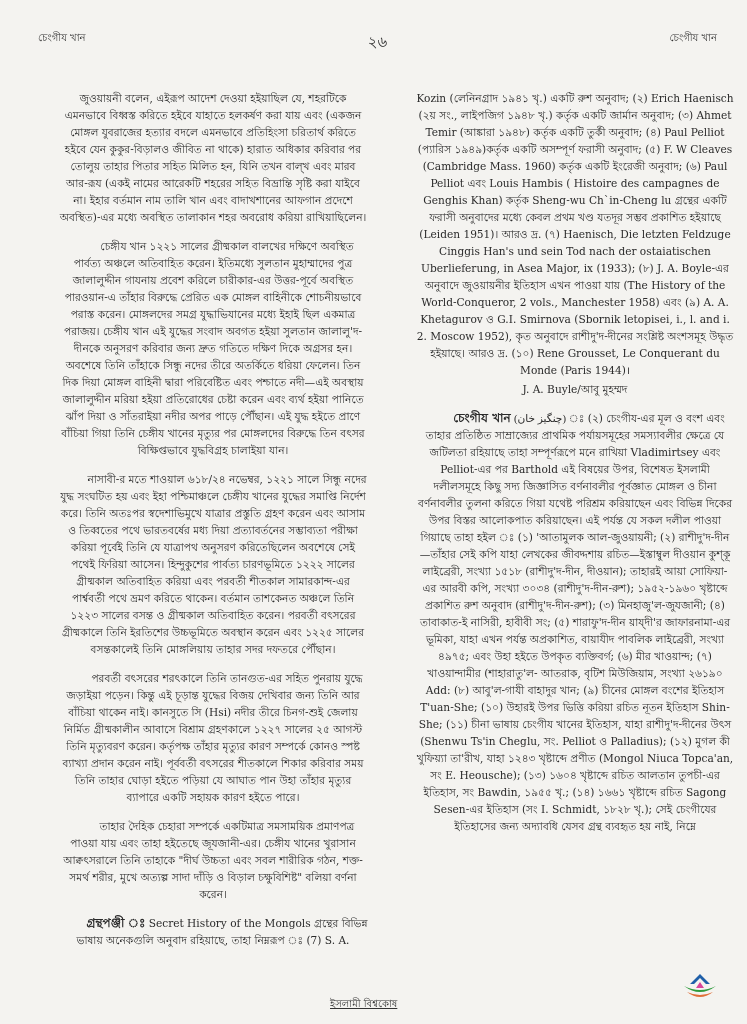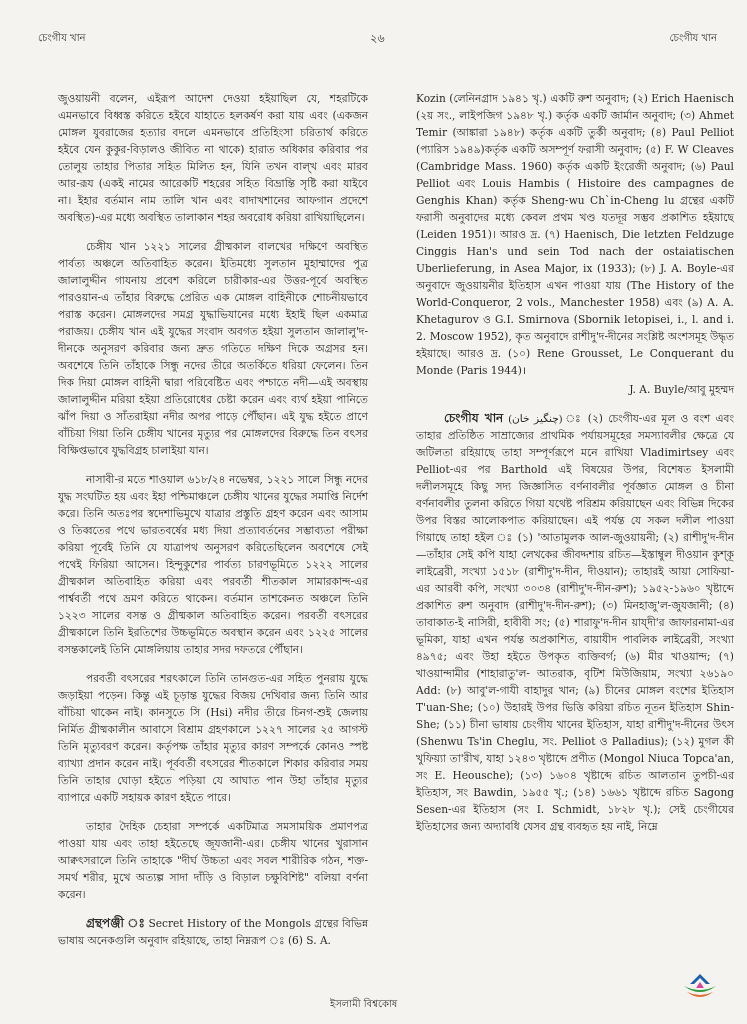--- a/index.html
+++ b/index.html
@@ -8,61 +8,61 @@
     background: #f4f3f0;
     font-family: "DejaVu Serif", serif;
     color: #2a2a2a;
     position: relative;
   }
   .page-header {
     position: absolute; top: 30px; left: 38px; right: 30px; height: 18px;
     font-family: "DejaVu Sans", sans-serif; font-size: 10px; color: #333;
   }
   .page-header .left { position: absolute; left: 0; top: 0; }
-  .page-header .center { position: absolute; left: 50%; transform: translateX(-50%); top: 0; font-size: 11px; }
+  .page-header .center { position: absolute; left: 50%; transform: translateX(-50%); top: 0; font-size: 15px; }
   .page-header .right { position: absolute; right: 0; top: 0; }
 
   .col {
     position: absolute; top: 90px;
     font-size: 10.6px; line-height: 17px;
     text-align: justify;
   }
   .col-left { left: 58px; width: 310px; }
   .col-right { left: 416px; width: 318px; }
-  .col p { margin: 0 0 2px 0; }
+  .col p { margin: 0 0 2px 0; text-align: center; }
   .col p.indent { text-indent: 28px; margin-top: 12px; }
   .bold { font-weight: bold; font-size: 12px; }
   .signature { text-align: right; margin: 2px 0; }
   .arabic { font-family: Liberation Serif, serif; }
 
   .footer {
     position: absolute; top: 996px; left: 0; width: 747px;
     font-family: "DejaVu Sans", sans-serif; font-size: 10px; color: #333;
   }
-  .footer .title { position: absolute; left: 330px; top: 0; }
+  .footer .title { position: absolute; left: 330px; top: 0; text-decoration: underline; }
   .logo { position: absolute; left: 680px; top: 972px; width: 40px; height: 32px; }
 </style>
 </head>
 <body>
 
 <div class="page-header">
   <span class="left">চেংগীয খান</span>
   <span class="center">২৬</span>
   <span class="right">চেংগীয খান</span>
 </div>
 
 <div class="col col-left">
   <p>জুওয়ায়নী বলেন, এইরূপ আদেশ দেওয়া হইয়াছিল যে, শহরটিকে এমনভাবে বিধ্বস্ত করিতে হইবে যাহাতে হলকর্ষণ করা যায় এবং (একজন মোঙ্গল যুবরাজের হত্যার বদলে এমনভাবে প্রতিহিংসা চরিতার্থ করিতে হইবে যেন কুকুর-বিড়ালও জীবিত না থাকে) হারাত অধিকার করিবার পর তোলুয় তাহার পিতার সহিত মিলিত হন, যিনি তখন বাল্খ এবং মারব আর-রূয (একই নামের আরেকটি শহরের সহিত বিভ্রান্তি সৃষ্টি করা যাইবে না। ইহার বর্তমান নাম তালি খান এবং বাদাখশানের আফগান প্রদেশে অবস্থিত)-এর মধ্যে অবস্থিত তালাকান শহর অবরোধ করিয়া রাখিয়াছিলেন।</p>
   <p class="indent">চেঙ্গীয খান ১২২১ সালের গ্রীষ্মকাল বালখের দক্ষিণে অবস্থিত পার্বত্য অঞ্চলে অতিবাহিত করেন। ইতিমধ্যে সুলতান মুহাম্মাদের পুত্র জালালুদ্দীন গাযনায় প্রবেশ করিলে চারীকার-এর উত্তর-পূর্বে অবস্থিত পারওয়ান-এ তাঁহার বিরুদ্ধে প্রেরিত এক মোঙ্গল বাহিনীকে শোচনীয়ভাবে পরাস্ত করেন। মোঙ্গলদের সমগ্র যুদ্ধাভিযানের মধ্যে ইহাই ছিল একমাত্র পরাজয়। চেঙ্গীয খান এই যুদ্ধের সংবাদ অবগত হইয়া সুলতান জালালু'দ-দীনকে অনুসরণ করিবার জন্য দ্রুত গতিতে দক্ষিণ দিকে অগ্রসর হন। অবশেষে তিনি তাঁহাকে সিন্ধু নদের তীরে অতর্কিতে ধরিয়া ফেলেন। তিন দিক দিয়া মোঙ্গল বাহিনী দ্বারা পরিবেষ্টিত এবং পশ্চাতে নদী—এই অবস্থায় জালালুদ্দীন মরিয়া হইয়া প্রতিরোধের চেষ্টা করেন এবং ব্যর্থ হইয়া পানিতে ঝাঁপ দিয়া ও সাঁতরাইয়া নদীর অপর পাড়ে পৌঁছান। এই যুদ্ধ হইতে প্রাণে বাঁচিয়া গিয়া তিনি চেঙ্গীয খানের মৃত্যুর পর মোঙ্গলদের বিরুদ্ধে তিন বৎসর বিক্ষিপ্তভাবে যুদ্ধবিগ্রহ চালাইয়া যান।</p>
   <p class="indent">নাসাবী-র মতে শাওয়াল ৬১৮/২৪ নভেম্বর, ১২২১ সালে সিন্ধু নদের যুদ্ধ সংঘটিত হয় এবং ইহা পশ্চিমাঞ্চলে চেঙ্গীয খানের যুদ্ধের সমাপ্তি নির্দেশ করে। তিনি অতঃপর স্বদেশাভিমুখে যাত্রার প্রস্তুতি গ্রহণ করেন এবং আসাম ও তিব্বতের পথে ভারতবর্ষের মধ্য দিয়া প্রত্যাবর্তনের সম্ভাব্যতা পরীক্ষা করিয়া পূর্বেই তিনি যে যাত্রাপথ অনুসরণ করিতেছিলেন অবশেষে সেই পথেই ফিরিয়া আসেন। হিন্দুকুশের পার্বত্য চারণভূমিতে ১২২২ সালের গ্রীষ্মকাল অতিবাহিত করিয়া এবং পরবর্তী শীতকাল সামারকান্দ-এর পার্শ্ববর্তী পথে ভ্রমণ করিতে থাকেন। বর্তমান তাশকেনত অঞ্চলে তিনি ১২২৩ সালের বসন্ত ও গ্রীষ্মকাল অতিবাহিত করেন। পরবর্তী বৎসরের গ্রীষ্মকালে তিনি ইরতিশের উচ্চভূমিতে অবস্থান করেন এবং ১২২৫ সালের বসন্তকালেই তিনি মোঙ্গলিয়ায় তাহার সদর দফতরে পৌঁছান।</p>
   <p class="indent">পরবর্তী বৎসরের শরৎকালে তিনি তানগুত-এর সহিত পুনরায় যুদ্ধে জড়াইয়া পড়েন। কিন্তু এই চূড়ান্ত যুদ্ধের বিজয় দেখিবার জন্য তিনি আর বাঁচিয়া থাকেন নাই। কানসুতে সি (Hsi) নদীর তীরে চিনগ-শুই জেলায় নির্মিত গ্রীষ্মকালীন আবাসে বিশ্রাম গ্রহণকালে ১২২৭ সালের ২৫ আগস্ট তিনি মৃত্যুবরণ করেন। কর্তৃপক্ষ তাঁহার মৃত্যুর কারণ সম্পর্কে কোনও স্পষ্ট ব্যাখ্যা প্রদান করেন নাই। পূর্ববর্তী বৎসরের শীতকালে শিকার করিবার সময় তিনি তাহার ঘোড়া হইতে পড়িয়া যে আঘাত পান উহা তাঁহার মৃত্যুর ব্যাপারে একটি সহায়ক কারণ হইতে পারে।</p>
   <p class="indent">তাহার দৈহিক চেহারা সম্পর্কে একটিমাত্র সমসাময়িক প্রমাণপত্র পাওয়া যায় এবং তাহা হইতেছে জূযজানী-এর। চেঙ্গীয খানের খুরাসান আক্বৎসরালে তিনি তাহাকে "দীর্ঘ উচ্চতা এবং সবল শারীরিক গঠন, শক্ত-সমর্থ শরীর, মুখে অত্যল্প সাদা দাঁড়ি ও বিড়াল চক্ষুবিশিষ্ট" বলিয়া বর্ণনা করেন।</p>
   <p class="indent">
     <span class="bold">গ্রন্থপঞ্জী ঃ</span>
-    <span>Secret History of the Mongols গ্রন্থের বিভিন্ন ভাষায় অনেকগুলি অনুবাদ রহিয়াছে, তাহা নিম্নরূপ ঃ (6) S. A.</span>
+    <span>Secret History of the Mongols গ্রন্থের বিভিন্ন ভাষায় অনেকগুলি অনুবাদ রহিয়াছে, তাহা নিম্নরূপ ঃ (7) S. A.</span>
   </p>
 </div>
 
 <div class="col col-right">
   <p>Kozin (লেনিনগ্রাদ ১৯৪১ খৃ.) একটি রুশ অনুবাদ; (২) Erich Haenisch (২য় সং., লাইপজিগ ১৯৪৮ খৃ.) কর্তৃক একটি জার্মান অনুবাদ; (৩) Ahmet Temir (আঙ্কারা ১৯৪৮) কর্তৃক একটি তুর্কী অনুবাদ; (৪) Paul Pelliot (প্যারিস ১৯৪৯)কর্তৃক একটি অসম্পূর্ণ ফরাসী অনুবাদ; (৫) F. W Cleaves (Cambridge Mass. 1960) কর্তৃক একটি ইংরেজী অনুবাদ; (৬) Paul Pelliot এবং Louis Hambis ( Histoire des campagnes de Genghis Khan) কর্তৃক Sheng-wu Ch`in-Cheng lu গ্রন্থের একটি ফরাসী অনুবাদের মধ্যে কেবল প্রথম খণ্ড যতদূর সম্ভব প্রকাশিত হইয়াছে (Leiden 1951)। আরও দ্র. (৭) Haenisch, Die letzten Feldzuge Cinggis Han's und sein Tod nach der ostaiatischen Uberlieferung, in Asea Major, ix (1933); (৮) J. A. Boyle-এর অনুবাদে জুওয়ায়নীর ইতিহাস এখন পাওয়া যায় (The History of the World-Conqueror, 2 vols., Manchester 1958) এবং (৯) A. A. Khetagurov ও G.I. Smirnova (Sbornik letopisei, i., l. and i. 2. Moscow 1952), কৃত অনুবাদে রাশীদু'দ-দীনের সংশ্লিষ্ট অংশসমূহ উদ্ধৃত হইয়াছে। আরও দ্র. (১০) Rene Grousset, Le Conquerant du Monde (Paris 1944)।</p>
   <p class="signature">J. A. Buyle/আবু মুহম্মদ</p>
   <p class="indent">
     <span class="bold">চেংগীয খান</span>
     <span class="arabic">(چنگیز خان)</span>
     <span>ঃ (২) চেংগীয-এর মূল ও বংশ এবং তাহার প্রতিষ্ঠিত সাম্রাজ্যের প্রাথমিক পর্যায়সমূহের সমস্যাবলীর ক্ষেত্রে যে জটিলতা রহিয়াছে তাহা সম্পূর্ণরূপে মনে রাখিয়া Vladimirtsey এবং Pelliot-এর পর Barthold এই বিষয়ের উপর, বিশেষত ইসলামী দলীলসমূহে কিছু সদ্য জিজ্ঞাসিত বর্ণনাবলীর পূর্বজ্ঞাত মোঙ্গল ও চীনা বর্ণনাবলীর তুলনা করিতে গিয়া যথেষ্ট পরিশ্রম করিয়াছেন এবং বিভিন্ন দিকের উপর বিস্তর আলোকপাত করিয়াছেন। এই পর্যন্ত যে সকল দলীল পাওয়া গিয়াছে তাহা হইল ঃ (১) 'আতামুলক আল-জুওয়ায়নী; (২) রাশীদু'দ-দীন—তাঁহার সেই কপি যাহা লেখকের জীবদ্দশায় রচিত—ইস্তাম্বুল দীওয়ান কুশ্‌কূ লাইব্রেরী, সংখ্যা ১৫১৮ (রাশীদু'দ-দীন, দীওয়ান); তাহারই আয়া সোফিয়া-এর আরবী কপি, সংখ্যা ৩০৩৪ (রাশীদু'দ-দীন-রুশ); ১৯৫২-১৯৬০ খৃষ্টাব্দে প্রকাশিত রুশ অনুবাদ (রাশীদু'দ-দীন-রুশ); (৩) মিনহাজু'ল-জুযজানী; (৪) তাবাকাত-ই নাসিরী, হাবীবী সং; (৫) শারাফু'দ-দীন য়ায্দী'র জাফারনামা-এর ভূমিকা, যাহা এখন পর্যন্ত অপ্রকাশিত, বায়াযীদ পাবলিক লাইব্রেরী, সংখ্যা ৪৯৭৫; এবং উহা হইতে উপকৃত ব্যক্তিবর্গ; (৬) মীর খাওয়ান্দ; (৭) খাওয়ান্দামীর (শাহারাতু'ল- আতরাক, বৃটিশ মিউজিয়াম, সংখ্যা ২৬১৯০ Add: (৮) আবু'ল-গাযী বাহাদুর খান; (৯) চীনের মোঙ্গল বংশের ইতিহাস T'uan-She; (১০) উহারই উপর ভিত্তি করিয়া রচিত নূতন ইতিহাস Shin-She; (১১) চীনা ভাষায় চেংগীয খানের ইতিহাস, যাহা রাশীদু'দ-দীনের উৎস (Shenwu Ts'in Cheglu, সং. Pelliot ও Palladius); (১২) মুগল কী খুফিয়্যা তা'রীখ, যাহা ১২৪৩ খৃষ্টাব্দে প্রণীত (Mongol Niuca Topca'an, সং E. Heousche); (১৩) ১৬০৪ খৃষ্টাব্দে রচিত আলতান তুপচী-এর ইতিহাস, সং Bawdin, ১৯৫৫ খৃ.; (১৪) ১৬৬১ খৃষ্টাব্দে রচিত Sagong Sesen-এর ইতিহাস (সং I. Schmidt, ১৮২৮ খৃ.); সেই চেংগীযের ইতিহাসের জন্য অদ্যাবধি যেসব গ্রন্থ ব্যবহৃত হয় নাই, নিম্নে</span>

